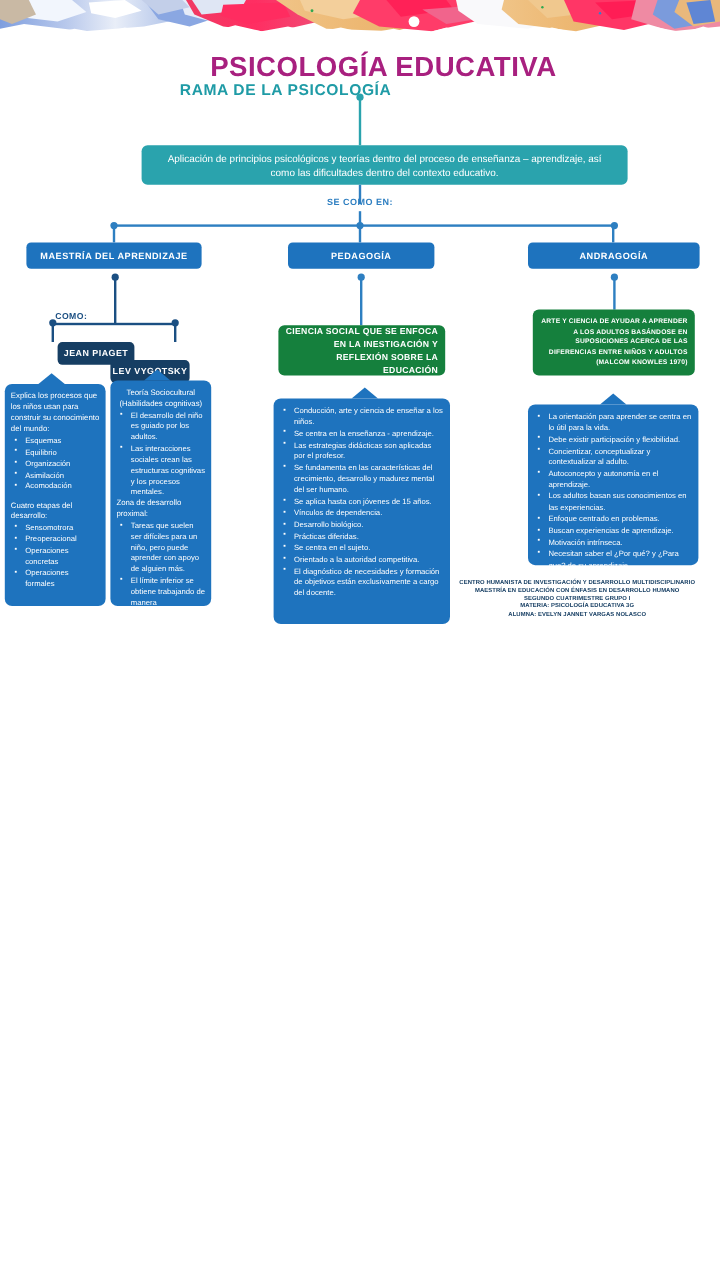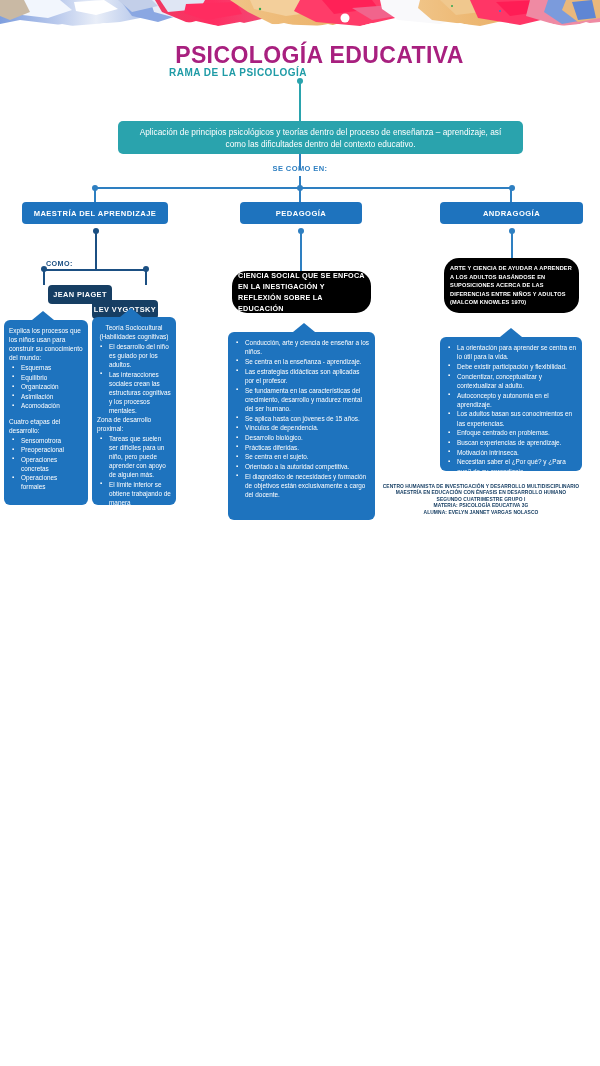--- a/index.html
+++ b/index.html
@@ -45,21 +45,21 @@
     font-weight: bold;
     letter-spacing: 0.4px;
     color: #A8207F;
     padding-left: 39px;
   }
   #subtitle {
     position: absolute;
     left: 0; top: 67px;
     width: 476px;
     text-align: center;
-    font-size: 10px;
+    font-size: 13px;
     font-weight: bold;
     letter-spacing: 0.5px;
     color: #1F9BA6;
   }
 
   
   .vline { position: absolute; width: 2px; background: #2E7FC1; }
   .hline { position: absolute; height: 2px; background: #2E7FC1; }
   .vline-dark { position: absolute; width: 2px; background: #1B4F82; }
   .hline-dark { position: absolute; height: 2px; background: #1B4F82; }
@@ -141,28 +141,28 @@
     align-items: center;
     justify-content: center;
     text-align: center;
   }
   #author-piaget { left: 12px; top: 285px; width: 64px; margin-left: 36px; }
   #author-vygotsky { left: 92px; top: 300px; width: 66px; }
 
   
   .statement {
     position: absolute;
-    background: #000000;
-    border-radius: 15px;
+    background: #15803d;
+    border-radius: 5px;
     color: #ffffff;
     font-size: 7.2px;
     font-weight: bold;
     line-height: 11px;
     letter-spacing: 0.25px;
-    text-align: left;
+    text-align: right;
     display: flex;
     align-items: center;
     justify-content: center;
     padding: 4px 6px;
   }
   #stmt-pedagogia { left: 232px; top: 271px; width: 139px; height: 42px; }
   #stmt-andragogia { left: 444px; top: 258px; width: 135px; height: 55px;
                      font-size: 5.6px; line-height: 8.6px; letter-spacing: 0.15px; }
 
   

